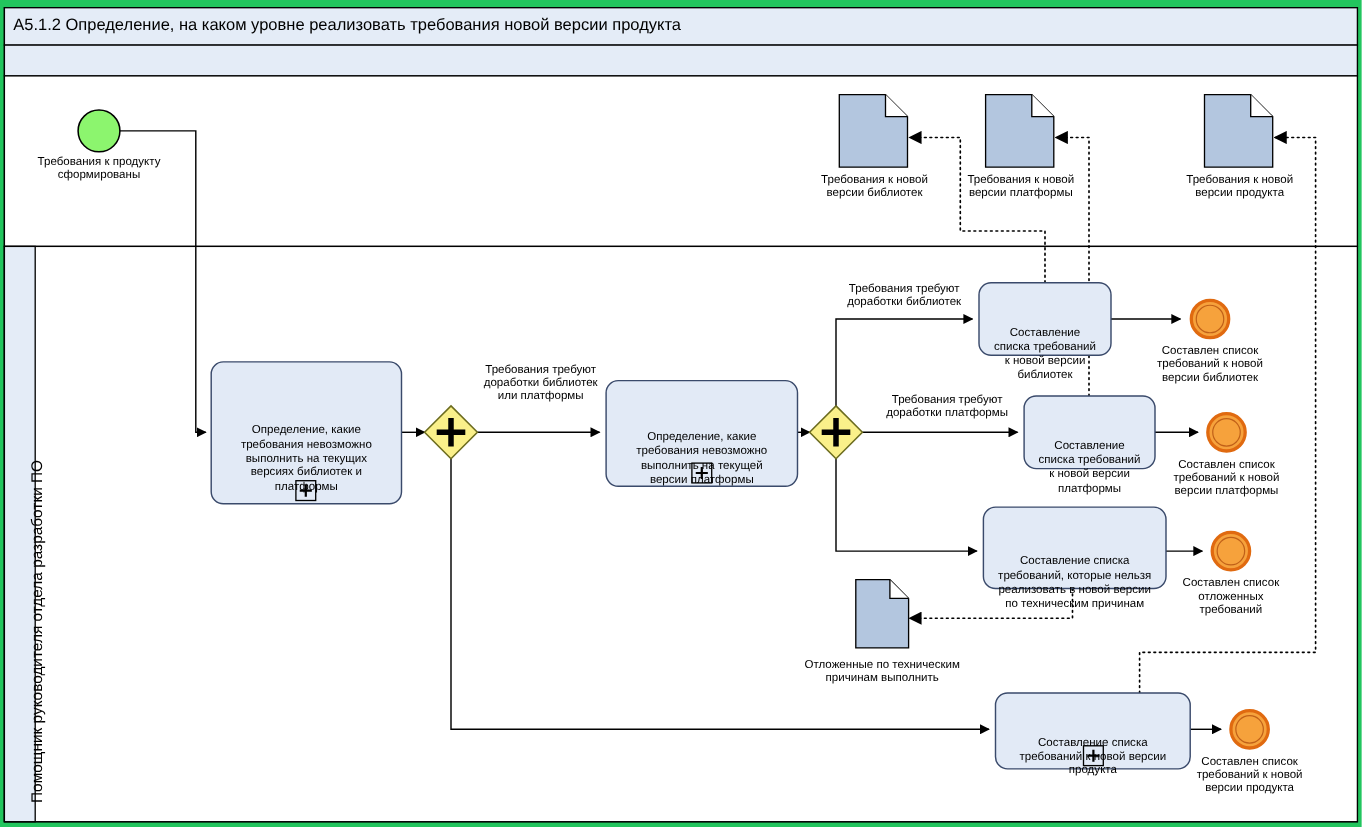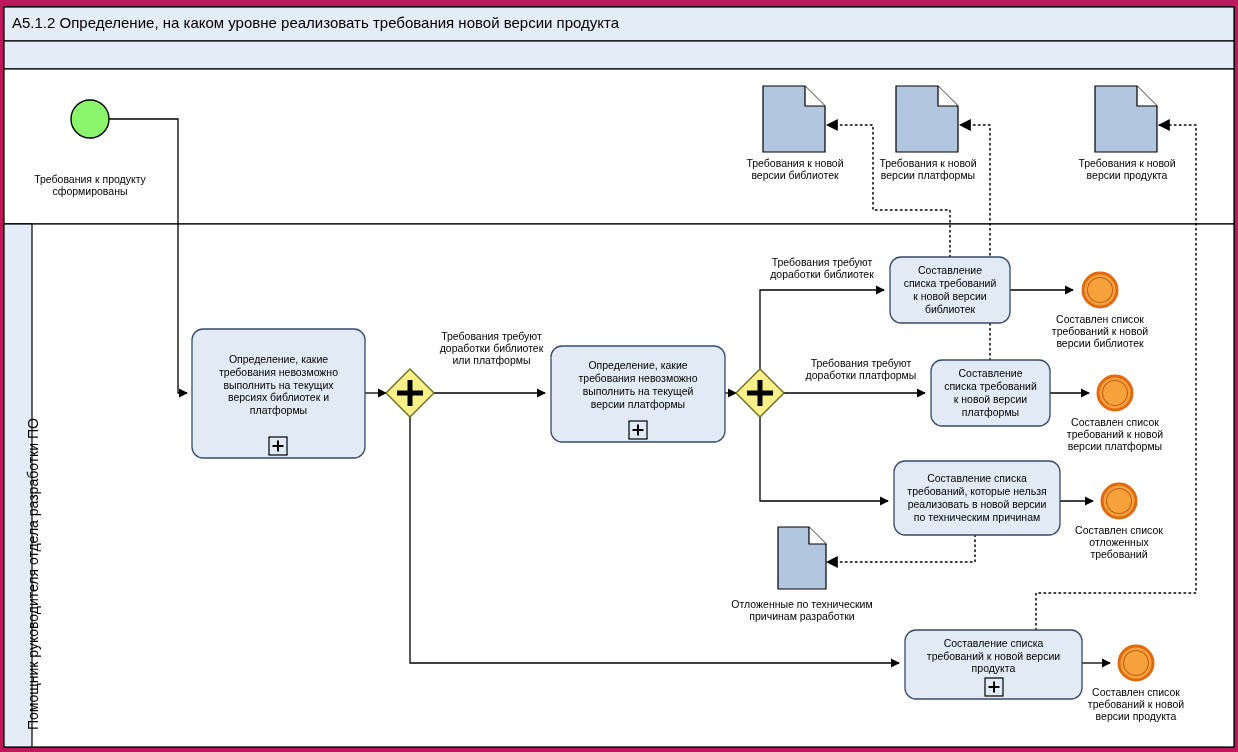--- a/index.html
+++ b/index.html
@@ -6,21 +6,21 @@
     margin: 0; padding: 0;
     background: #ffffff;
   }
   body {
     font-family: "Liberation Sans", sans-serif;
   }
   #canvas {
     position: relative;
     width: 1238px;
     height: 752px;
-    background: #be185d;
+    background: #22c55e;
     overflow: hidden;
   }
   svg.layer {
     position: absolute;
     left: 0; top: 0;
     width: 1238px;
     height: 752px;
     pointer-events: none;
   }
   .txt {
@@ -36,20 +36,21 @@
     position: absolute;
     display: flex;
     align-items: center;
     justify-content: center;
     text-align: center;
     font-size: 10.5px;
     line-height: 1.22;
     color: #000;
     white-space: pre-line;
     pointer-events: none;
+    margin-top: 32px;
   }
   .pool-title {
     position: absolute;
     font-size: 15px;
     color: #000;
   }
   .lane-title {
     position: absolute;
     font-size: 14px;
     color: #000;
@@ -199,31 +200,31 @@
     <g>
       <path d="M 760 369 L 784 393 L 760 417 L 736 393 Z" fill="#FAF08A" stroke="#6B6B1E" stroke-width="1.4"></path>
       <path d="M 760 380 L 760 406 M 747 393 L 773 393" stroke="#000" stroke-width="5"></path>
     </g>
   </svg>
 
   <div class="pool-title" style="left:12px; top:14px;">A5.1.2 Определение, на каком уровне реализовать требования новой версии продукта</div>
 
   <div class="lane-title" style="left:25px; top:730px; transform: rotate(-90deg);">Помощник руководителя отдела разработки ПО</div>
 
-  <div class="txt lbl-small" style="left:17px; top:141px; width:146px;margin-top:32px;">Требования к продукту
+  <div class="txt lbl-small" style="left:17px; top:141px; width:146px;">Требования к продукту
 сформированы</div>
 
   <div class="txt lbl-small" style="left:722px; top:157px; width:146px;">Требования к новой
 версии библиотек</div>
   <div class="txt lbl-small" style="left:855px; top:157px; width:146px;">Требования к новой
 версии платформы</div>
   <div class="txt lbl-small" style="left:1054px; top:157px; width:146px;">Требования к новой
 версии продукта</div>
   <div class="txt lbl-small" style="left:707px; top:598px; width:190px;">Отложенные по техническим
-причинам разработки</div>
+причинам выполнить</div>
 
   <div class="task-label" style="left:196px; top:333px; width:165px; height:104px;">Определение, какие
 требования невозможно
 выполнить на текущих
 версиях библиотек и
 платформы</div>
   <div class="task-label" style="left:555px; top:350px; width:166px; height:70px;">Определение, какие
 требования невозможно
 выполнить на текущей
 версии платформы</div>

